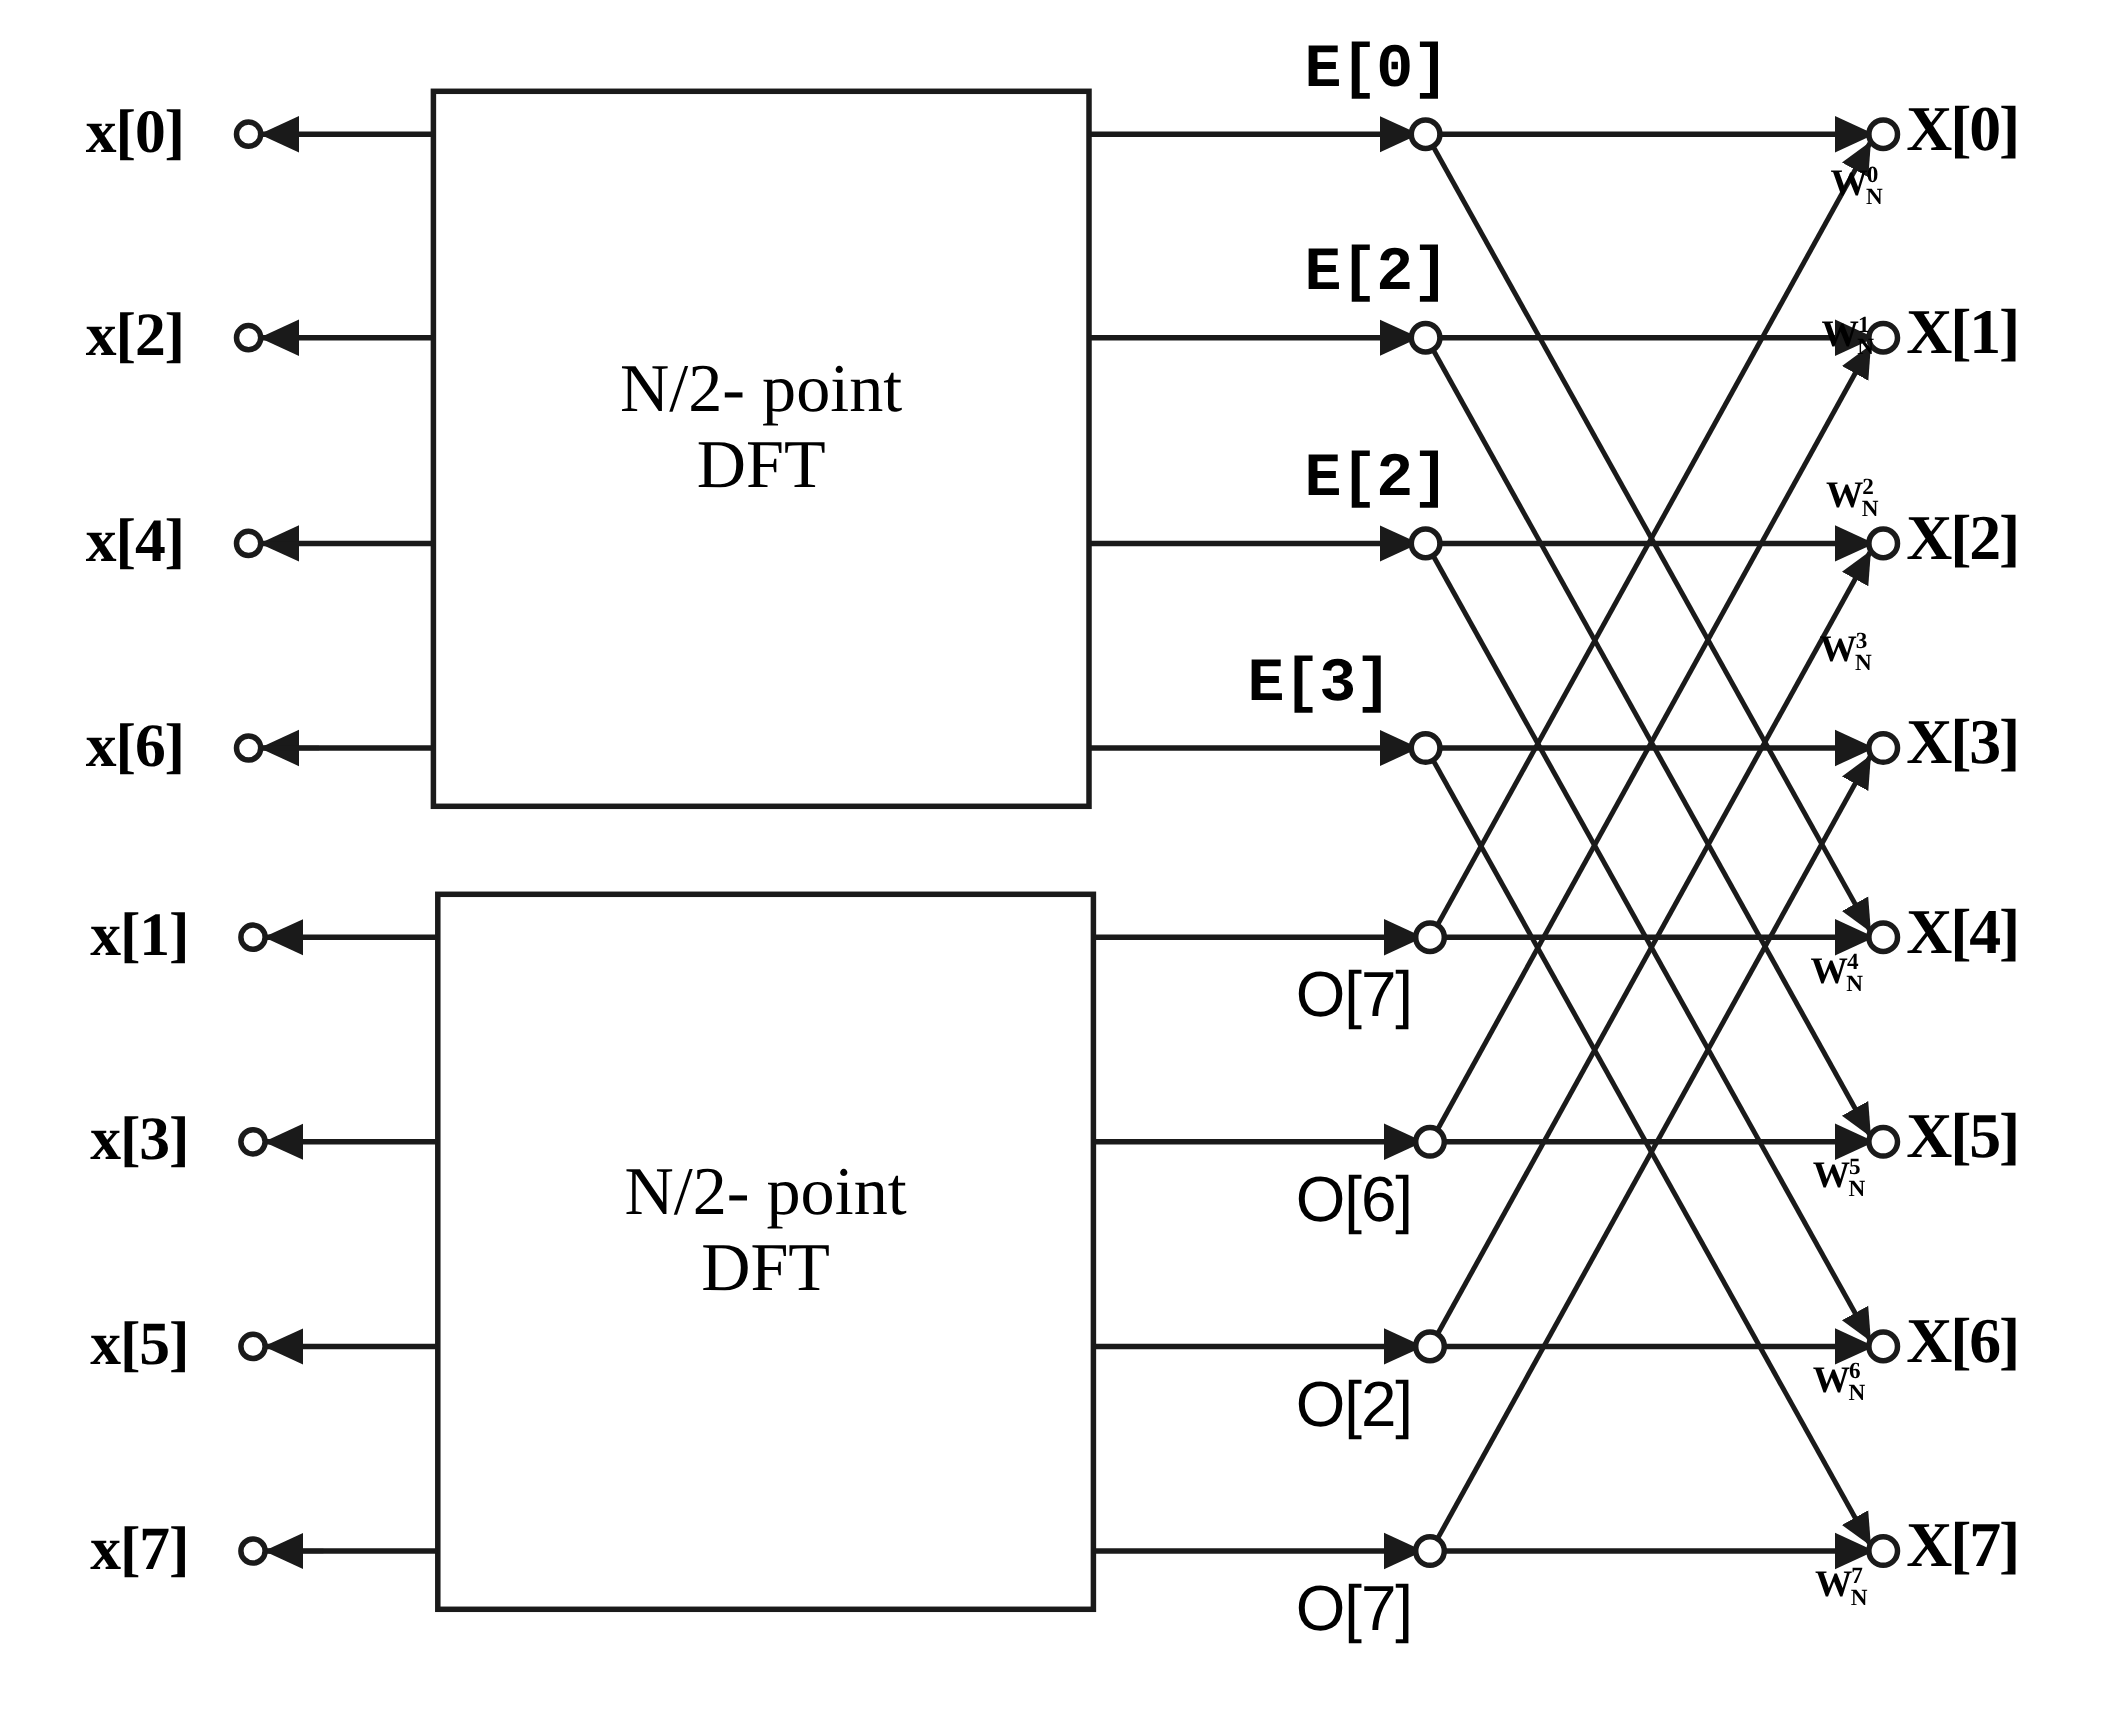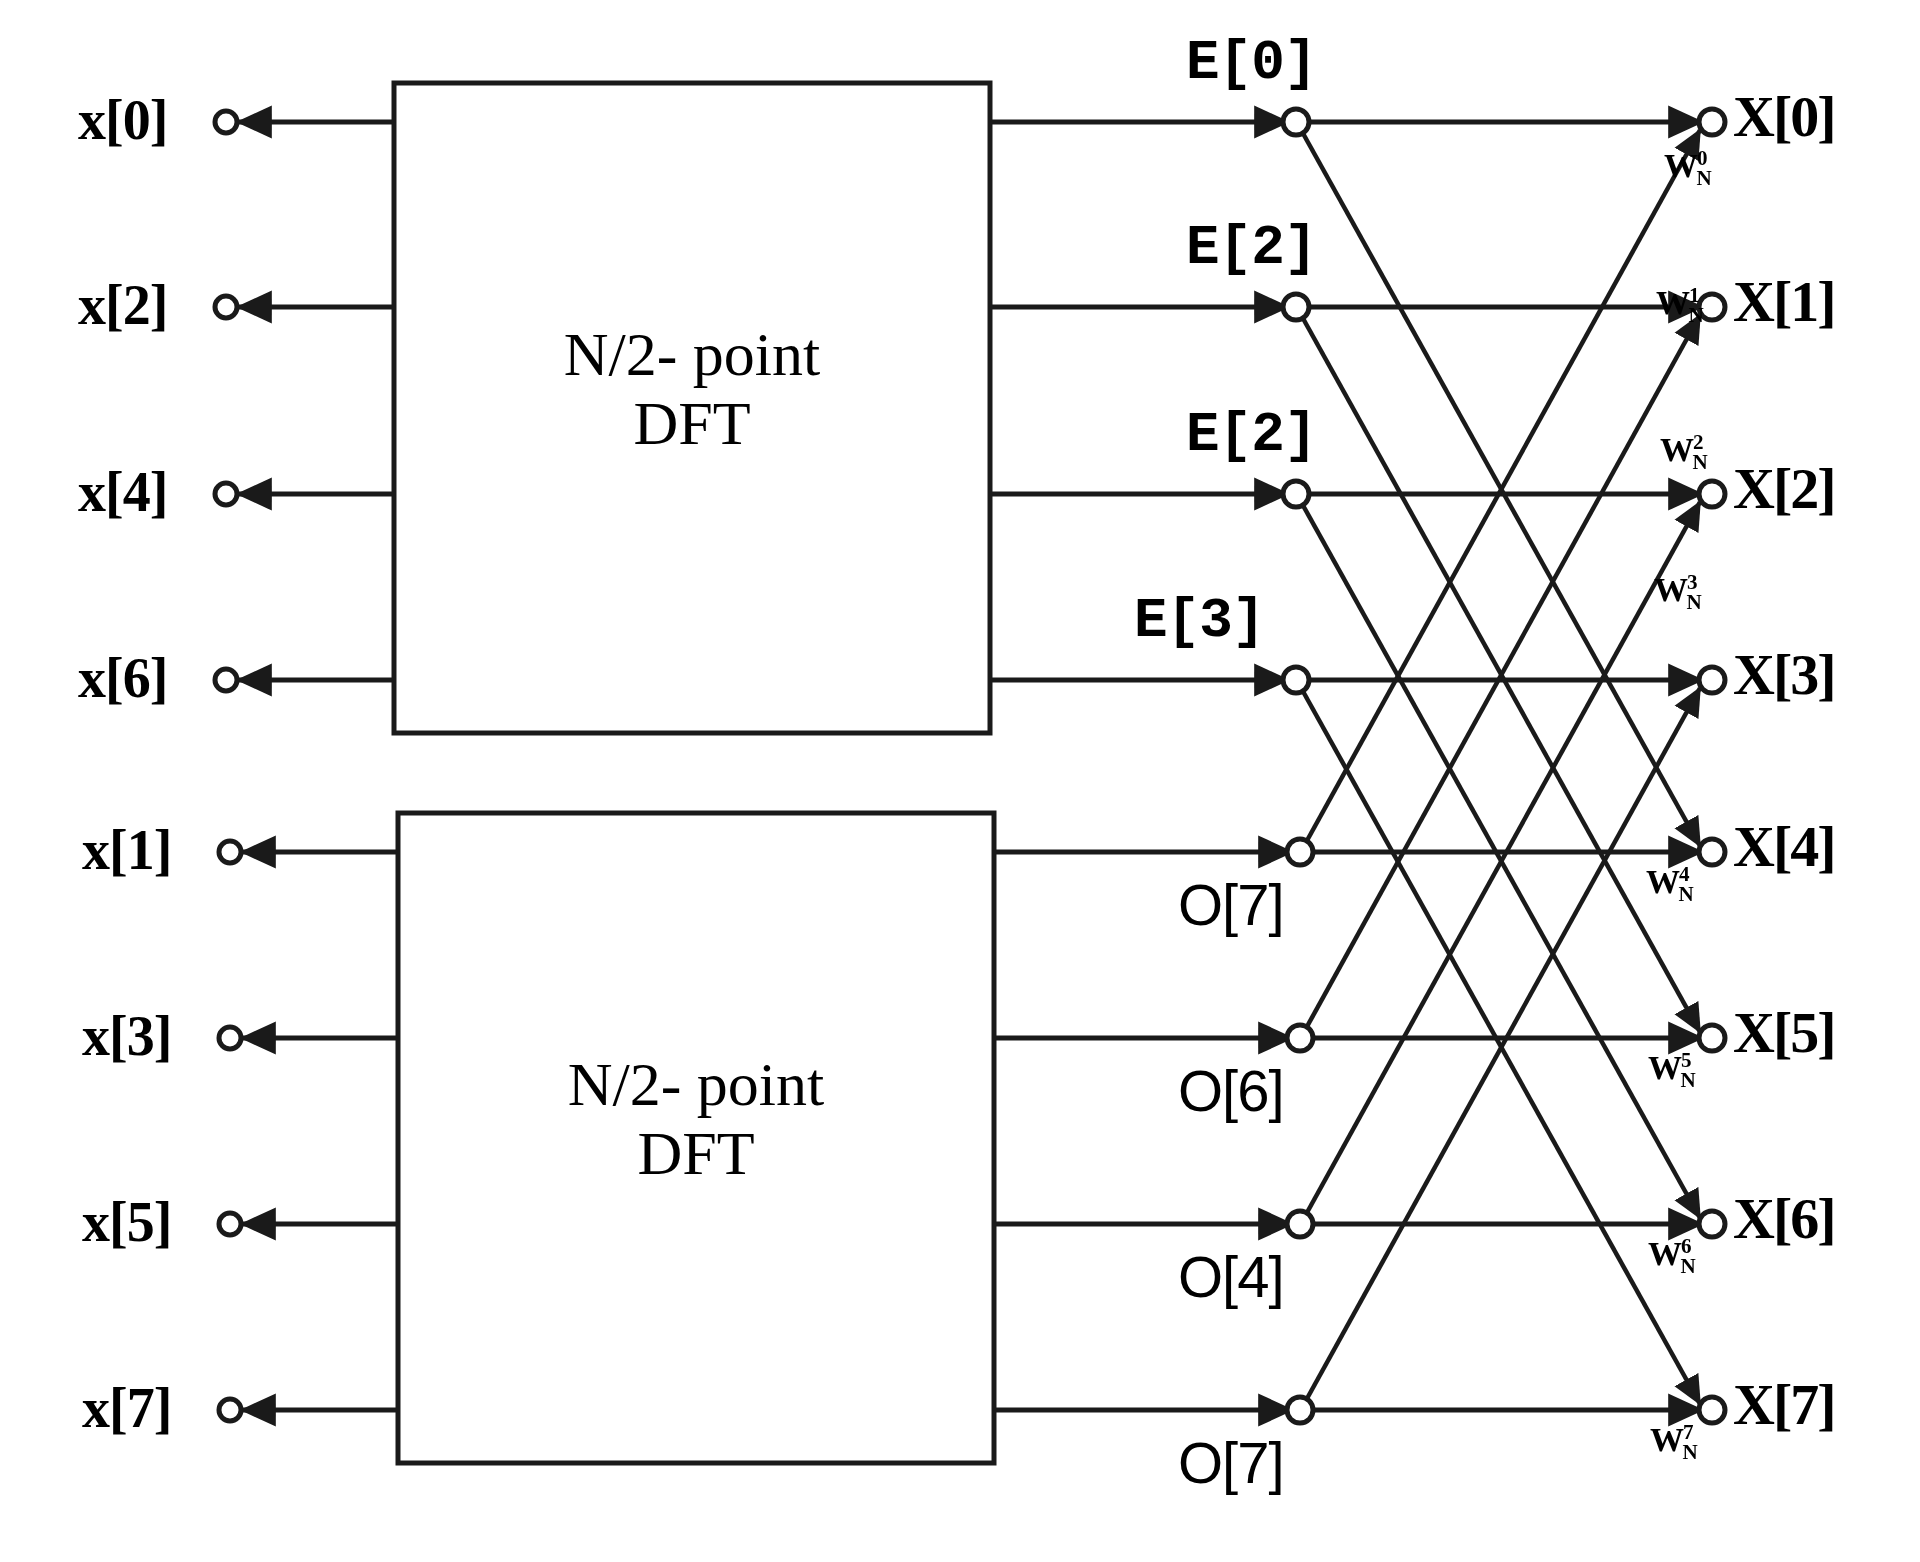--- a/index.html
+++ b/index.html
@@ -200,21 +200,21 @@
   <div class="box-text" style="left:398px;top:1050px;width:596px;">N/2- point
 DFT</div>
 
   <div class="lbl e-label" style="left:1186px;top:35px;">E[0]</div>
   <div class="lbl e-label" style="left:1186px;top:220px;">E[2]</div>
   <div class="lbl e-label" style="left:1186px;top:407px;">E[2]</div>
   <div class="lbl e-label" style="left:1134px;top:593px;">E[3]</div>
 
   <div class="lbl o-label" style="left:1178px;top:876px;">O[7]</div>
   <div class="lbl o-label" style="left:1178px;top:1062px;">O[6]</div>
-  <div class="lbl o-label" style="left:1178px;top:1248px;">O[4]</div>
+  <div class="lbl o-label" style="left:1178px;top:1248px;">O[2]</div>
   <div class="lbl o-label" style="left:1178px;top:1434px;">O[7]</div>
 
   <div class="lbl out-label" style="left:1733px;top:88px;">X[0]</div>
   <div class="lbl out-label" style="left:1733px;top:273px;">X[1]</div>
   <div class="lbl out-label" style="left:1733px;top:460px;">X[2]</div>
   <div class="lbl out-label" style="left:1733px;top:646px;">X[3]</div>
   <div class="lbl out-label" style="left:1733px;top:818px;">X[4]</div>
   <div class="lbl out-label" style="left:1733px;top:1004px;">X[5]</div>
   <div class="lbl out-label" style="left:1733px;top:1190px;">X[6]</div>
   <div class="lbl out-label" style="left:1733px;top:1376px;">X[7]</div>

